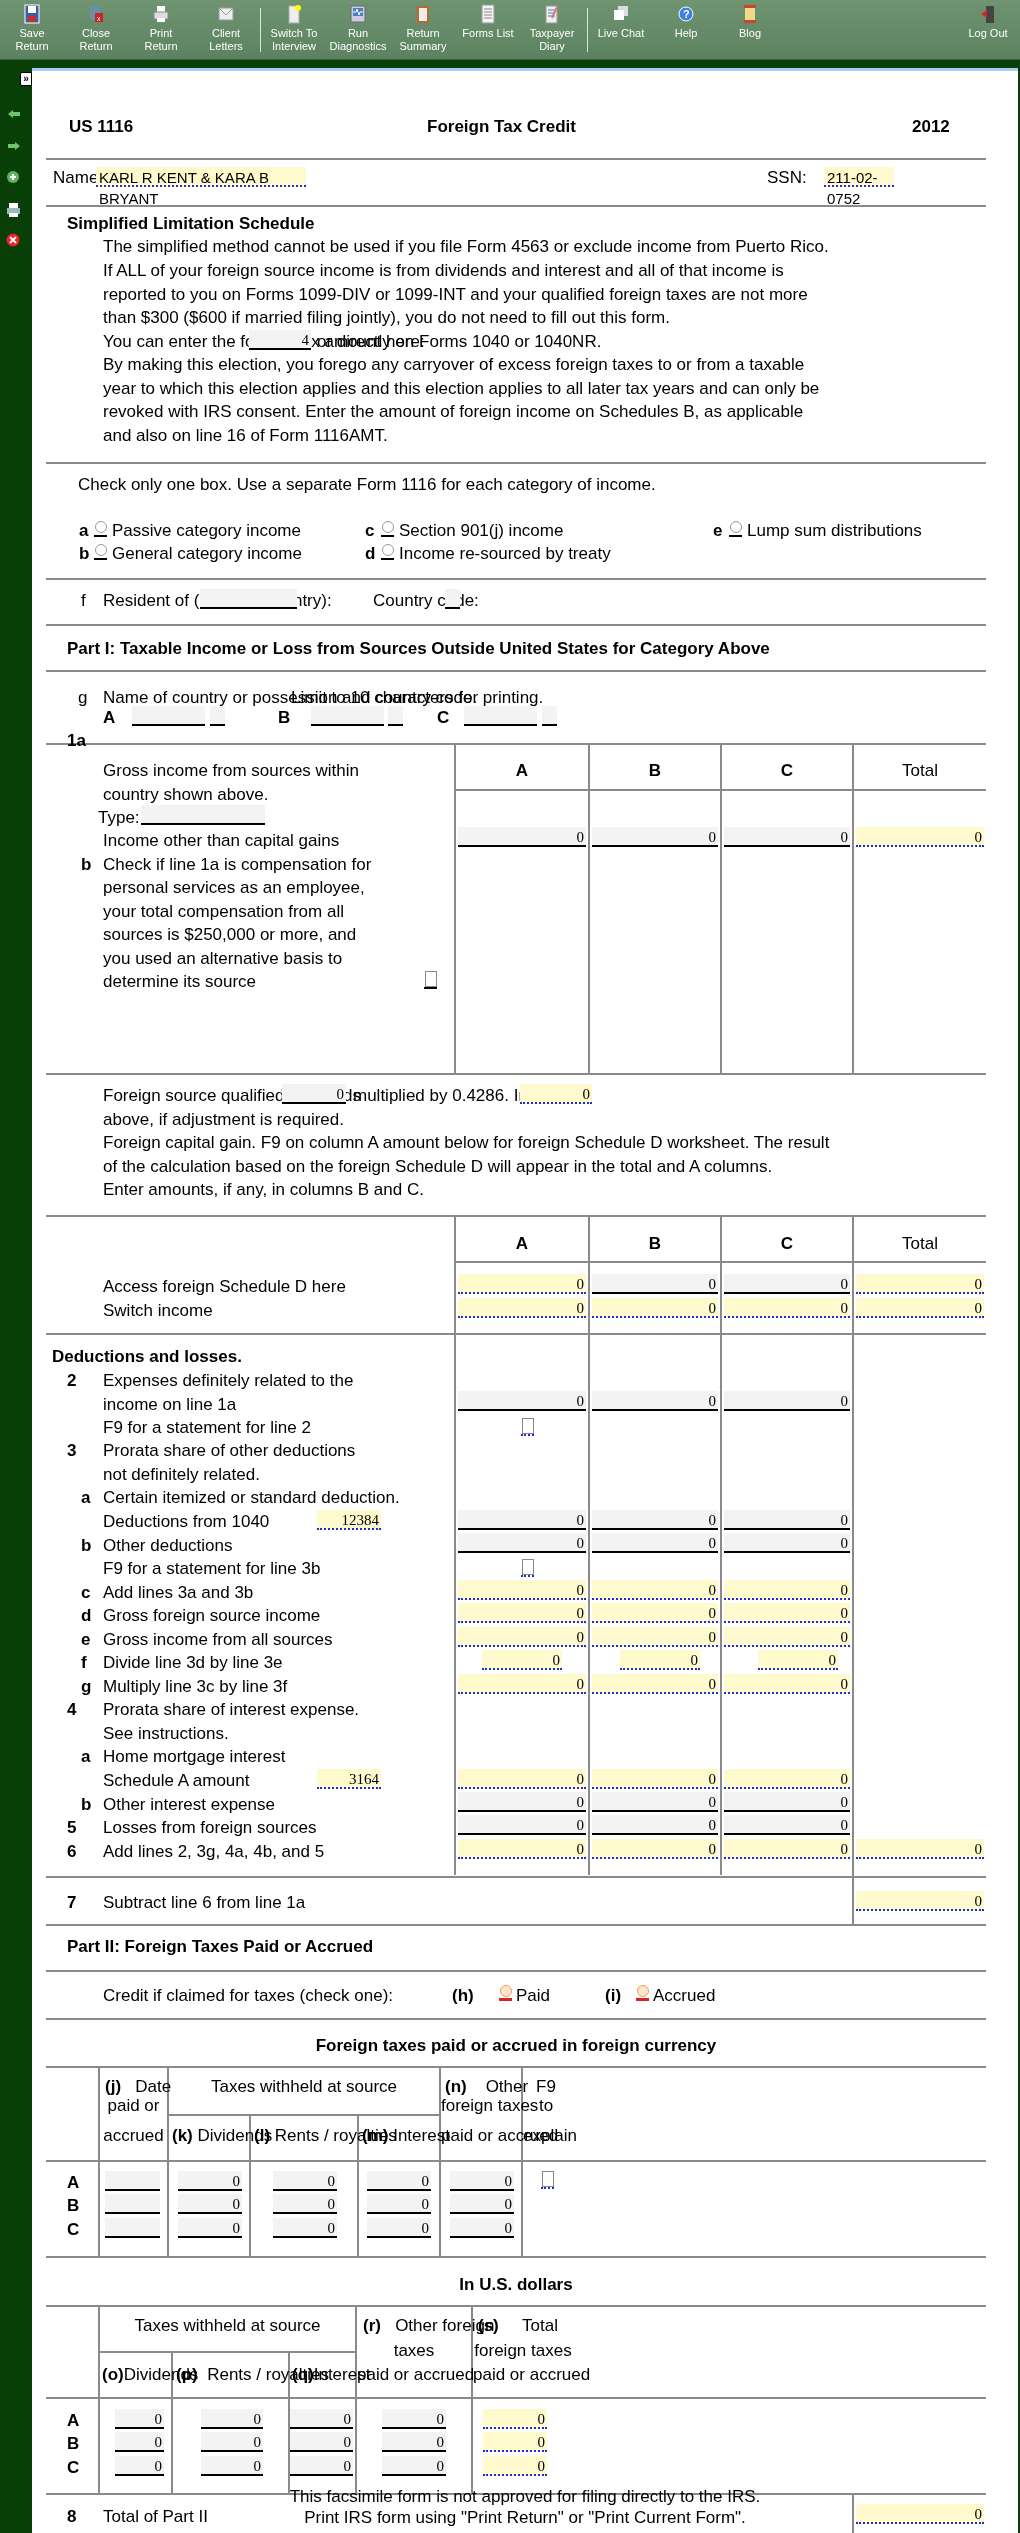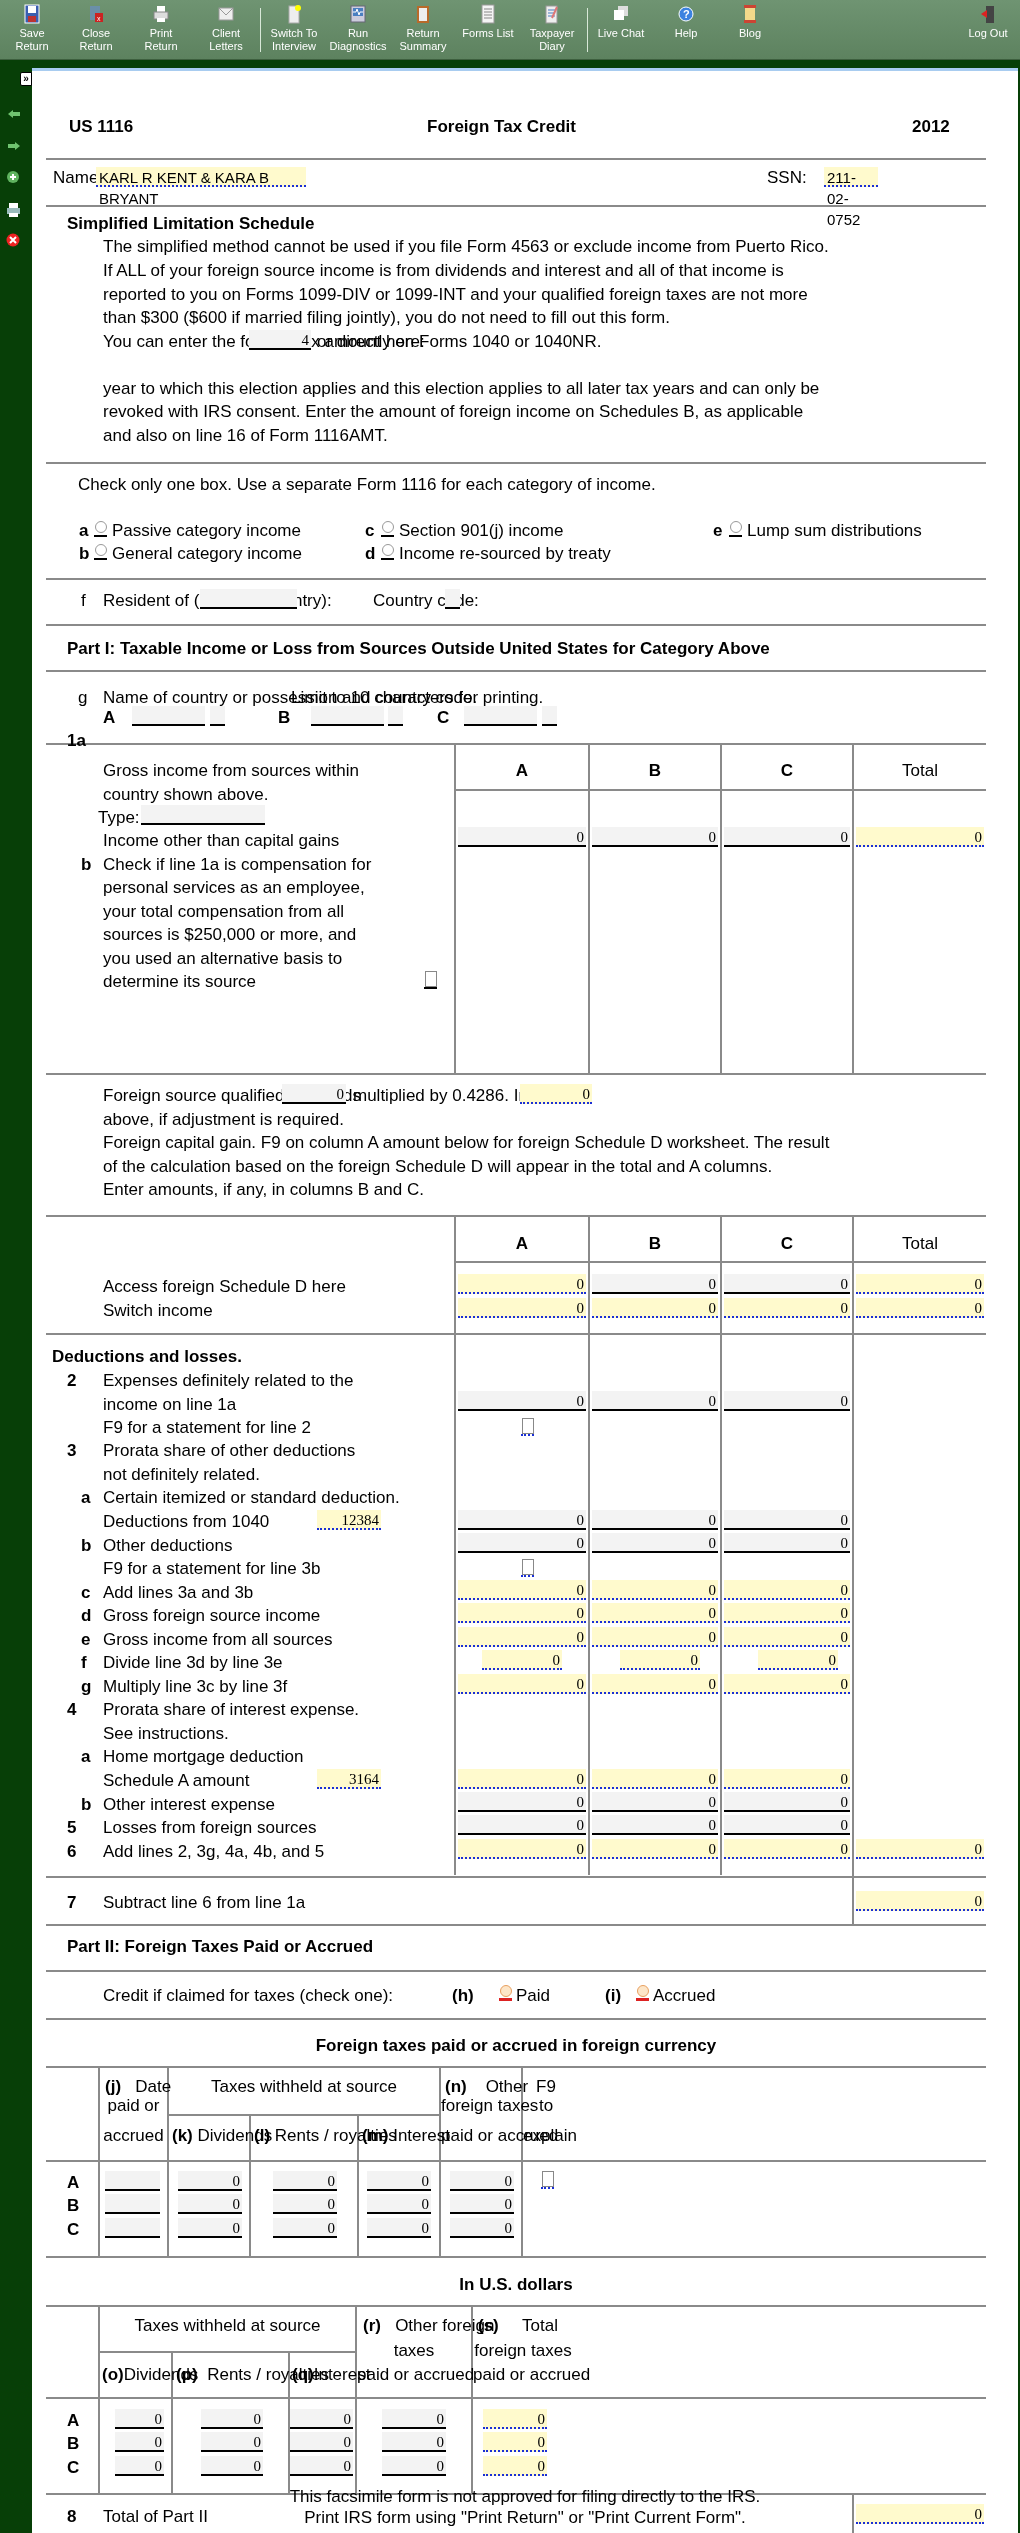--- a/index.html
+++ b/index.html
@@ -206,31 +206,32 @@
 <div class="page">
 
   <div class="abs b" style="left:37px;top:46px;font-size:17px">US 1116</div>
   <div class="abs b" style="left:395px;top:46px;font-size:17px">Foreign Tax Credit</div>
   <div class="abs b" style="left:880px;top:46px;font-size:17px">2012</div>
   <div class="hr" style="top:87px"></div>
 
   <div class="abs" style="left:21px;top:97px">Name:</div>
   <div class="fld calc left" style="left:64px;top:96px;width:210px;font-size:15px">KARL R KENT &amp; KARA B BRYANT</div>
   <div class="abs" style="left:735px;top:97px">SSN:</div>
-  <div class="fld calc left" style="left:792px;top:96px;width:54px;font-size:15px">211-02-0752</div>
+  <div class="fld calc left" style="left:792px;top:96px;width:70px;font-size:15px">211-02-0752</div>
   <div class="hr" style="top:134px"></div>
 
   <div class="abs b" style="left:35px;top:143px">Simplified Limitation Schedule</div>
   <div class="abs" style="left:71px;top:166px">The simplified method cannot be used if you file Form 4563 or exclude income from Puerto Rico.</div>
   <div class="abs" style="left:71px;top:190px">If ALL of your foreign source income is from dividends and interest and all of that income is</div>
   <div class="abs" style="left:71px;top:214px">reported to you on Forms 1099-DIV or 1099-INT and your qualified foreign taxes are not more</div>
   <div class="abs" style="left:71px;top:237px">than $300  ($600 if married filing jointly),  you do not need to fill out this form.</div>
   <div class="abs" style="left:71px;top:261px">You can enter the foreign tax amount here:</div>
   <div class="fld inp" style="left:217px;top:259px;width:62px">4</div>
   <div class="abs" style="left:285px;top:261px">or directly on Forms 1040 or 1040NR.</div>
+  <div class="abs" style="left:71px;top:284px">By making this election,  you forego any carryover of excess foreign taxes to or from a taxable</div>
   <div class="abs" style="left:71px;top:308px">year to which this election applies and this election applies to all later tax years and can only be</div>
   <div class="abs" style="left:71px;top:331px">revoked with IRS consent.  Enter the amount of foreign income on Schedules B,  as applicable</div>
   <div class="abs" style="left:71px;top:355px">and also on line 16 of Form 1116AMT.</div>
   <div class="hr" style="top:391px"></div>
 
   <div class="abs" style="left:46px;top:404px">Check only one box.  Use a separate Form 1116 for each category of income.</div>
   <div class="abs b" style="left:47px;top:450px">a</div>
   <div class="radio" style="left:62px;top:450px"></div>
   <div class="abs" style="left:80px;top:450px">Passive category income</div>
   <div class="abs b" style="left:47px;top:473px">b</div>
@@ -393,21 +394,21 @@
   <div class="abs" style="left:71px;top:1606px">Multiply line 3c by line 3f</div>
   <div class="fld calc" style="left:426px;top:1603px;width:128px">0</div>
   <div class="fld calc" style="left:560px;top:1603px;width:126px">0</div>
   <div class="fld calc" style="left:692px;top:1603px;width:126px">0</div>
 
   <div class="abs b" style="left:35px;top:1629px">4</div>
   <div class="abs" style="left:71px;top:1629px">Prorata share of interest expense.</div>
   <div class="abs" style="left:71px;top:1653px">See instructions.</div>
 
   <div class="abs b" style="left:49px;top:1676px">a</div>
-  <div class="abs" style="left:71px;top:1676px">Home mortgage deduction</div>
+  <div class="abs" style="left:71px;top:1676px">Home mortgage interest</div>
   <div class="abs" style="left:71px;top:1700px">Schedule A amount</div>
   <div class="fld calc" style="left:285px;top:1698px;width:64px">3164</div>
   <div class="fld calc" style="left:426px;top:1698px;width:128px">0</div>
   <div class="fld calc" style="left:560px;top:1698px;width:126px">0</div>
   <div class="fld calc" style="left:692px;top:1698px;width:126px">0</div>
 
   <div class="abs b" style="left:49px;top:1724px">b</div>
   <div class="abs" style="left:71px;top:1724px">Other interest expense</div>
   <div class="fld inp" style="left:426px;top:1721px;width:128px">0</div>
   <div class="fld inp" style="left:560px;top:1721px;width:126px">0</div>

